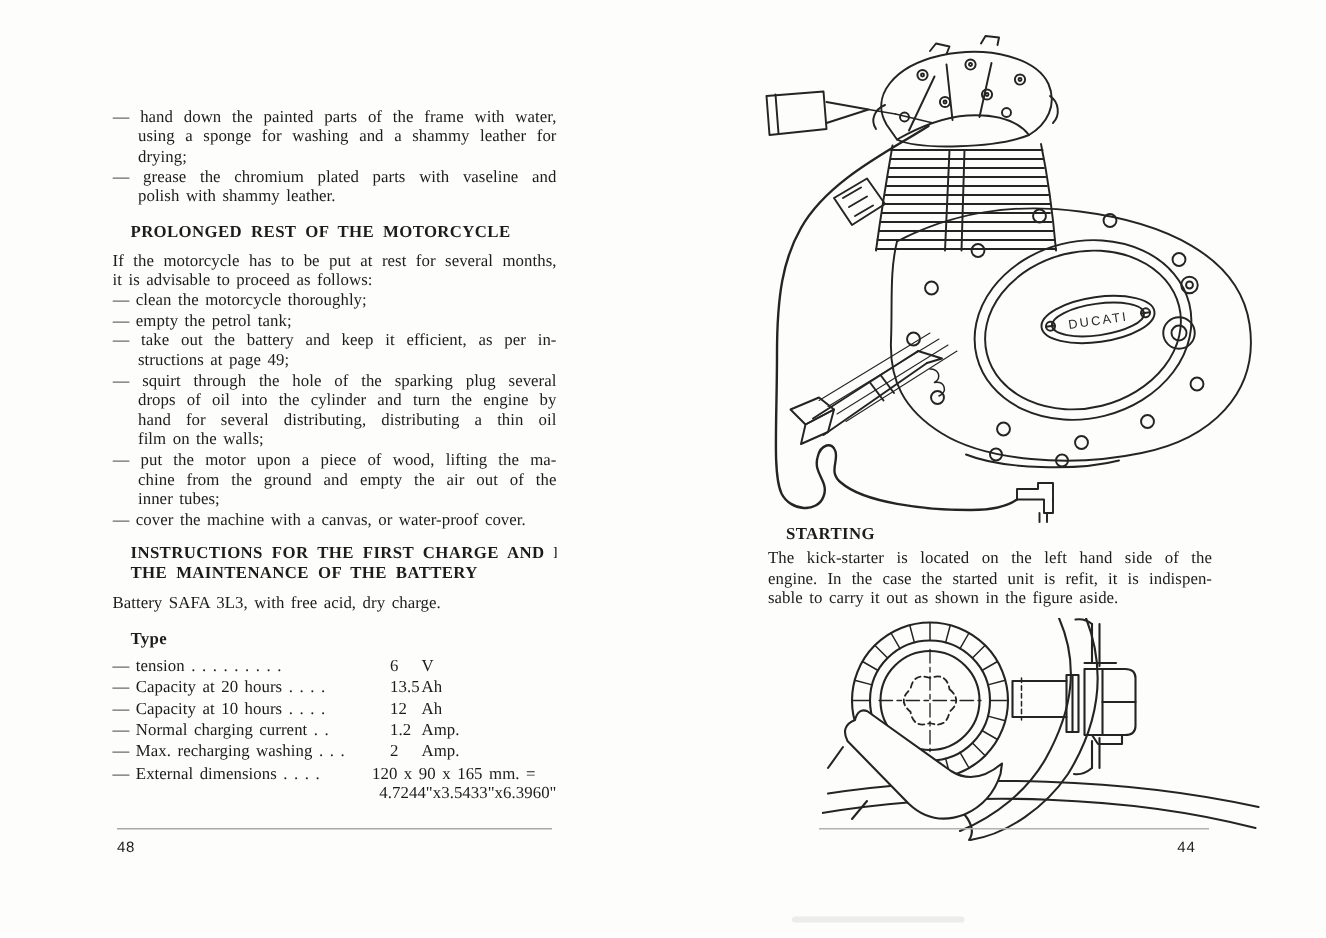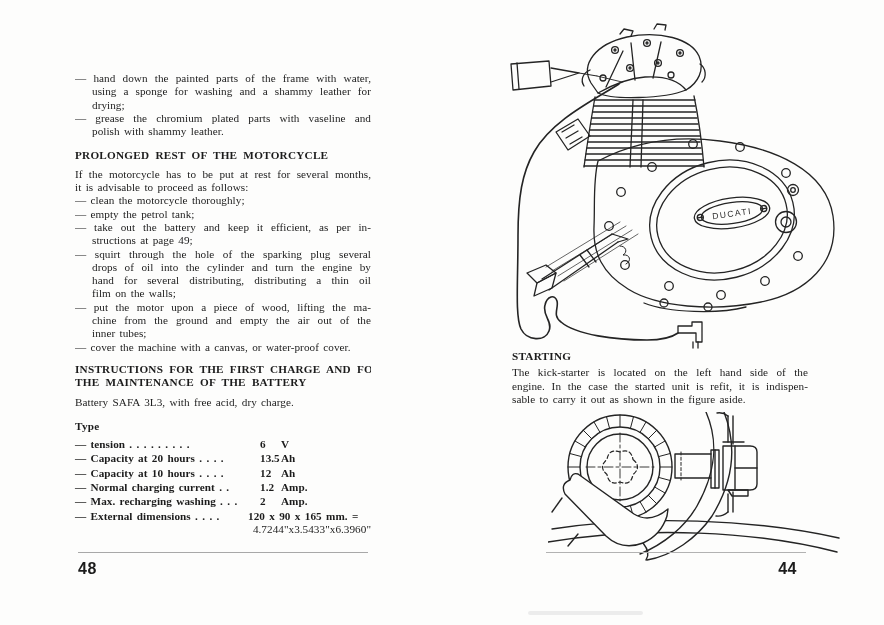--- a/index.html
+++ b/index.html
@@ -13,37 +13,37 @@
     word-spacing:1.5px;letter-spacing:0.04px;
   }
   .col{position:absolute;width:296px;}
   .text-left{left:75px;top:72px;}
   .text-right{left:512px;top:350px;}
   .line{height:13.3px;line-height:13.3px;overflow:hidden;white-space:nowrap;}
   .j{text-align:justify;white-space:normal;}
   .j::after{content:"";display:inline-block;width:100%;height:0;}
   .bullet .line{padding-left:17px;}
   .bullet .line:first-child{padding-left:0;}
-  .h{font-weight:bold;letter-spacing:0.25px;word-spacing:3px;}
+  .h{font-weight:bold;letter-spacing:0.25px;word-spacing:3px;margin-left:12px;}
   .mb-sec{margin-bottom:11px;}
   .mb-h{margin-bottom:5px;}
   .mb-rest{margin-bottom:9px;}
   .battery-line{margin-top:6px;margin-bottom:11px;}
   .type-h{margin-bottom:4px;}
-  .spec-row{position:relative;height:14.3px;line-height:14.3px;white-space:nowrap;font-weight:bold;}
+  .spec-row{position:relative;height:14.3px;line-height:14.3px;white-space:nowrap;}
   .spec-value{position:absolute;left:185px;top:0;}
   .spec-row:last-child .spec-value{left:173px;}
   .spec-unit{position:absolute;left:206px;top:0;}
   .spec-extra{height:13.5px;line-height:13.5px;text-align:right;}
   .rule{position:absolute;height:1px;background:var(--rule);}
   .rule-left{left:78px;top:552px;width:290px;}
   .rule-right{left:546px;top:552px;width:260px;background:#b2b2b2;}
   .pagenum{
     position:absolute;top:560px;font-family:"Liberation Sans",sans-serif;
-    font-weight:bold;font-size:16px;letter-spacing:0.5px;
+    font-weight:normal;font-size:10px;letter-spacing:0.5px;
   }
   .pagenum-left{left:78px;}
   .pagenum-right{left:700px;width:97px;text-align:right;}
   .fig{position:absolute;pointer-events:none;}
   .fig-engine{left:494px;top:20px;}
   .fig-kick{left:548px;top:412px;}
   .smudge{position:absolute;left:528px;top:611px;width:115px;height:4px;
     background:#ececec;border-radius:2px;}
   .starting-title{margin-bottom:3px;}
   svg text{font-family:"Liberation Sans",sans-serif;}

